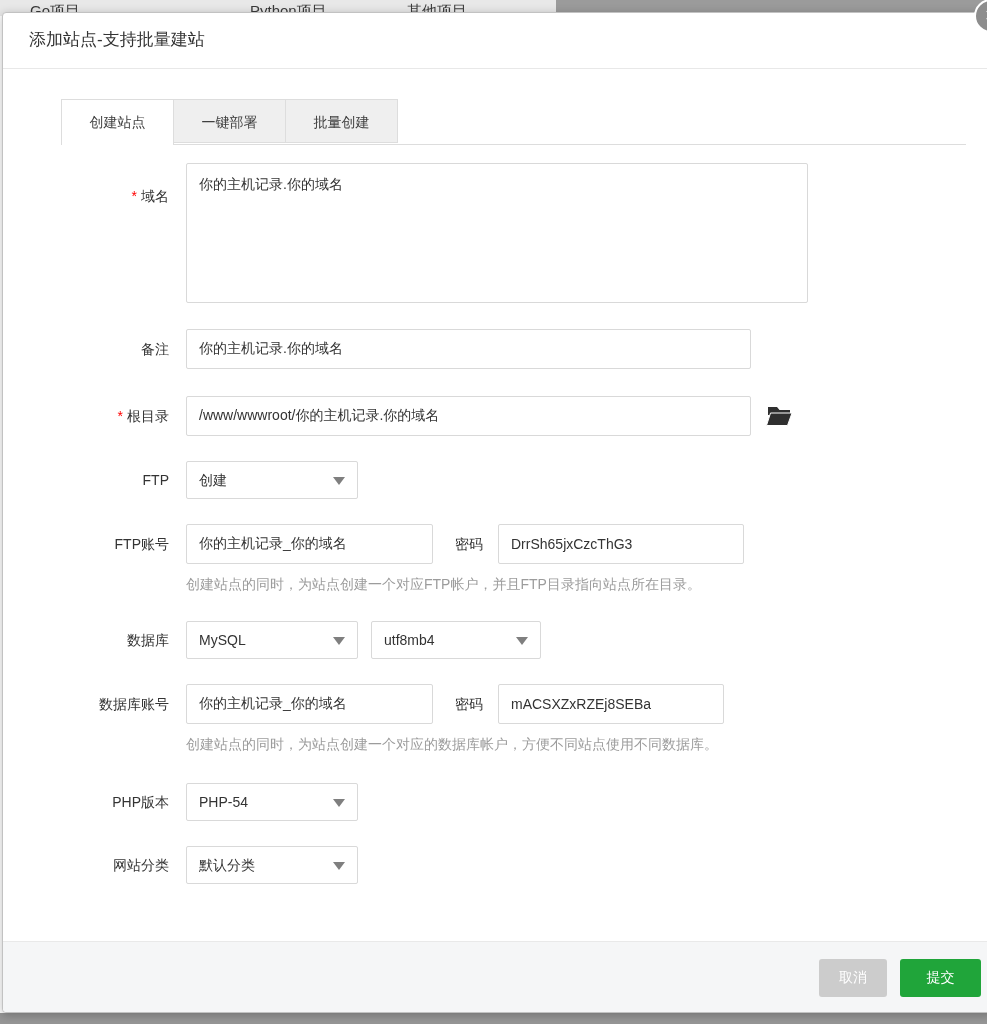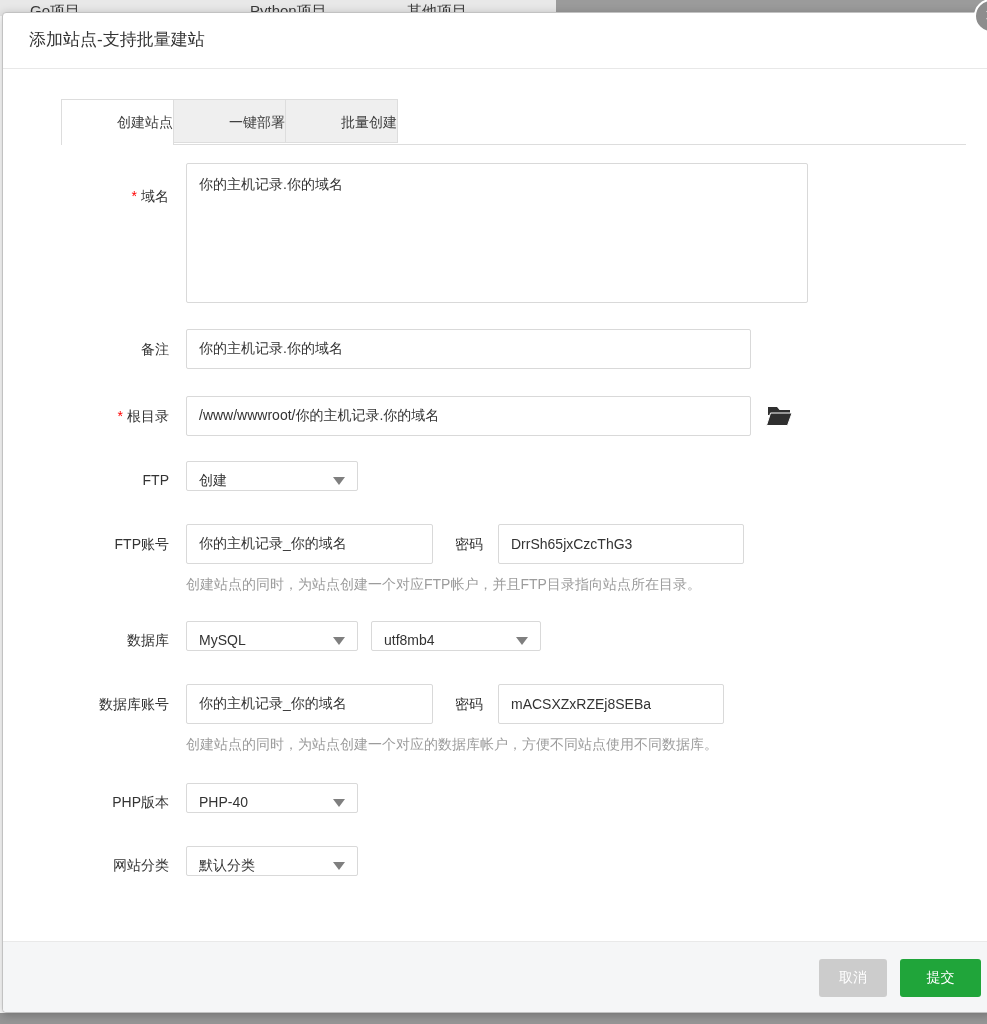--- a/index.html
+++ b/index.html
@@ -16,33 +16,33 @@
   .modal{position:absolute;left:2px;top:12px;width:990px;height:1001px;background:#fff;
          border:1px solid #c2c2c2;border-radius:4px;box-sizing:border-box;box-shadow:0 2px 10px rgba(0,0,0,.25);}
   .modal-header{position:absolute;left:0;top:0;width:100%;height:56px;border-bottom:1px solid #e8e8e8;box-sizing:border-box;}
   .modal-title{position:absolute;left:26px;top:0;line-height:54px;font-size:17px;color:#333;}
   .modal-close{position:absolute;left:971px;top:-14px;width:34px;height:34px;border-radius:50%;
                background:#8d8d8d;border:2px solid #fff;box-sizing:border-box;color:#fff;
                text-align:center;line-height:29px;font-size:16px;font-weight:bold;cursor:pointer;}
 
   
   .tabbar{position:absolute;left:58px;top:86px;width:905px;height:45px;border-bottom:1px solid #ddd;display:flex;box-sizing:content-box;}
-  .tab{width:113px;height:44px;line-height:44px;text-align:right;font-size:14px;color:#404040;
+  .tab{width:113px;height:44px;line-height:44px;text-align:center;font-size:14px;color:#404040;
        background:#efefef;border:1px solid #ddd;margin-right:-1px;box-sizing:border-box;cursor:pointer;}
   .tab.active{background:#fff;height:46px;border-bottom:none;}
 
   
   .row{position:absolute;left:0;width:990px;}
   .lbl{position:absolute;left:0;top:0;width:166px;text-align:right;font-size:14px;color:#333;line-height:40px;white-space:nowrap;}
   .req{color:#ff0000;margin-right:4px;}
   .txt{position:absolute;box-sizing:border-box;border:1px solid #d9d9d9;border-radius:2px;
        font-family:"Liberation Sans","DejaVu Sans",sans-serif;font-size:14px;color:#333;
        padding:0 12px;height:40px;background:#fff;outline:none;}
   textarea.txt{padding:10px 12px;resize:none;line-height:20px;}
-  .sel{position:absolute;box-sizing:border-box;border:1px solid #d9d9d9;border-radius:2px;height:30px;
+  .sel{position:absolute;box-sizing:border-box;border:1px solid #d9d9d9;border-radius:2px;height:38px;
        line-height:36px;padding:0 12px;font-size:14px;color:#333;background:#fff;cursor:pointer;}
   .chev{position:absolute;right:12px;top:15px;width:0;height:0;
         border-left:6px solid transparent;border-right:6px solid transparent;border-top:8px solid #7f7f7f;}
   .inlbl{position:absolute;top:0;font-size:14px;color:#333;line-height:40px;}
   .help{position:absolute;left:183px;font-size:14px;color:#9c9c9c;line-height:20px;white-space:nowrap;}
   .folder{position:absolute;left:762px;top:7px;width:28px;height:26px;cursor:pointer;}
 
   
   .modal-footer{position:absolute;left:0;bottom:0;width:100%;height:71px;background:#f5f6f7;
                 border-top:1px solid #e9e9e9;box-sizing:border-box;border-radius:0 0 4px 4px;}
@@ -130,21 +130,21 @@
       <span class="lbl">数据库账号</span>
       <input class="txt" style="left: 183px; top: 0px; width: 247px;" value="你的主机记录_你的域名">
       <span class="inlbl" style="left:452px;">密码</span>
       <input class="txt" style="left: 495px; top: 0px; width: 226px;" value="mACSXZxRZEj8SEBa">
     </div>
     <div class="help" style="top:721px;">创建站点的同时，为站点创建一个对应的数据库帐户，方便不同站点使用不同数据库。</div>
 
     <div class="row" style="top:770px;height:38px;">
       <span class="lbl" style="line-height:38px">PHP版本</span>
       <div class="sel" style="left:183px;top:0;width:172px;">
-        <span>PHP-40</span>
+        <span>PHP-54</span>
         <span class="chev"></span>
       </div>
     </div>
 
     <div class="row" style="top:833px;height:38px;">
       <span class="lbl" style="line-height:38px">网站分类</span>
       <div class="sel" style="left:183px;top:0;width:172px;">
         <span>默认分类</span>
         <span class="chev"></span>
       </div>

